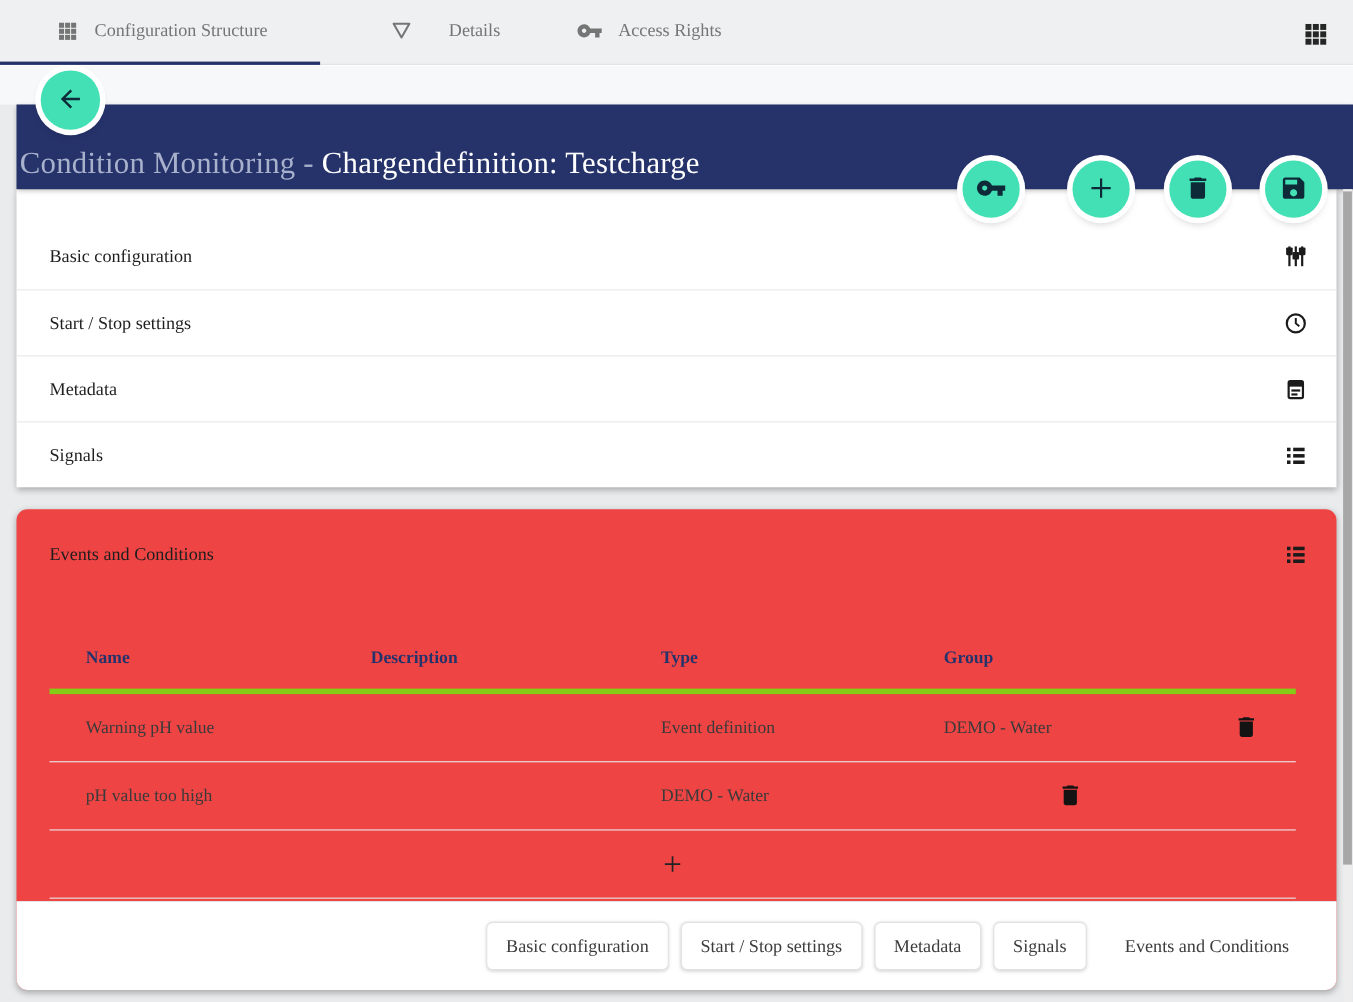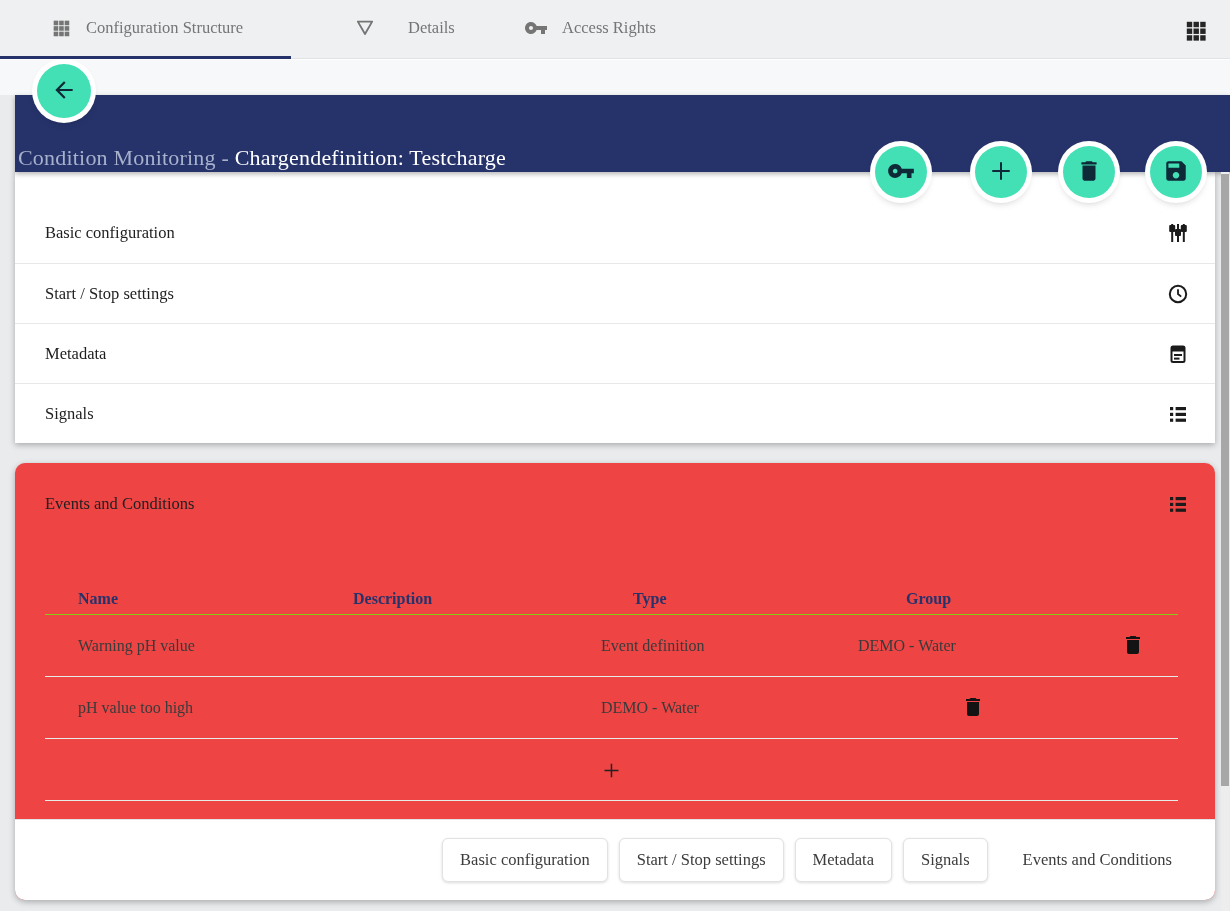--- a/index.html
+++ b/index.html
@@ -21,22 +21,22 @@
               color:#262626; cursor:pointer; background:none; border:none; }
   .tab svg, .apps-btn svg { display:block; }
 
   
   .band   { position:absolute; left:0; top:60px; width:1230px; height:35px; background:#f7f8f9; }
   .contentbg { position:absolute; left:0; top:95px; width:1230px; height:816px; background:#e9ebec; }
 
   
   .header-card { position:absolute; left:15px; top:95px; width:1215px; height:77px;
                  background:#26336B; box-shadow:0 2px 5px rgba(0,0,0,.3); z-index:2; }
-  .header-title { position:absolute; left:18px; top:133px; font-size:22px; color:#ffffff;
-                  z-index:2; white-space:pre; letter-spacing:.2px;margin-top:12px; }
+  .header-title { position:absolute; left:18px; top:133px; font-size:28px; color:#ffffff;
+                  z-index:2; white-space:pre; letter-spacing:.2px; }
   .title-prefix { color:#A8B1CC; }
 
   
   .fab { position:absolute; width:52px; height:52px; border-radius:50%;
          background:#42E0B4; color:#0E2A38; display:flex; align-items:center;
          justify-content:center; border:none; cursor:pointer; z-index:4;
          box-shadow:0 0 0 5px #ffffff, 0 4px 9px rgba(0,0,0,.28); }
   .fab-back { left:37px; top:64px; width:54px; height:54px; z-index:6; }
   .fab-key  { left:875px;  top:146px; }
   .fab-add  { left:975px;  top:146px; }
@@ -57,21 +57,21 @@
            background:#ef4444; border-radius:10px; box-shadow:0 2px 6px rgba(0,0,0,.28);
            z-index:1; }
   .sec-head { display:flex; align-items:center; padding:29px 25px 0 30px;
               font-size:16.5px; color:#1e1e1e; }
   .sec-icon { margin-left:auto; width:24px; height:24px; color:#1b1b1b; }
 
   .table { margin:74px 37px 0 30px; }
   .trow  { display:grid; grid-template-columns:259px 264px 257px 229px 1fr;
            align-items:center; padding-left:33px; }
   .thead { font-weight:bold; color:#26336B; font-size:16px;
-           padding-bottom:6px; border-bottom:1px solid #84cc16;gap:16px; }
+           padding-bottom:18px; border-bottom:5px solid #84cc16; }
   .tdata { height:62px; border-bottom:1px solid #e9eaea; font-size:16px;
            color:#3a3a3a; cursor:default; }
   .trash-btn { width:26px; height:26px; color:#131313; justify-self:center;
                background:none; border:none; cursor:pointer; padding:0; }
   .addrow { height:62px; display:flex; align-items:center; justify-content:center;
             border-bottom:1px solid #e9eaea; font-size:30px; font-weight:300;
             color:#222; cursor:pointer; }
 
   
   .footer-bar { position:absolute; left:0; bottom:0; width:100%; height:81px;

